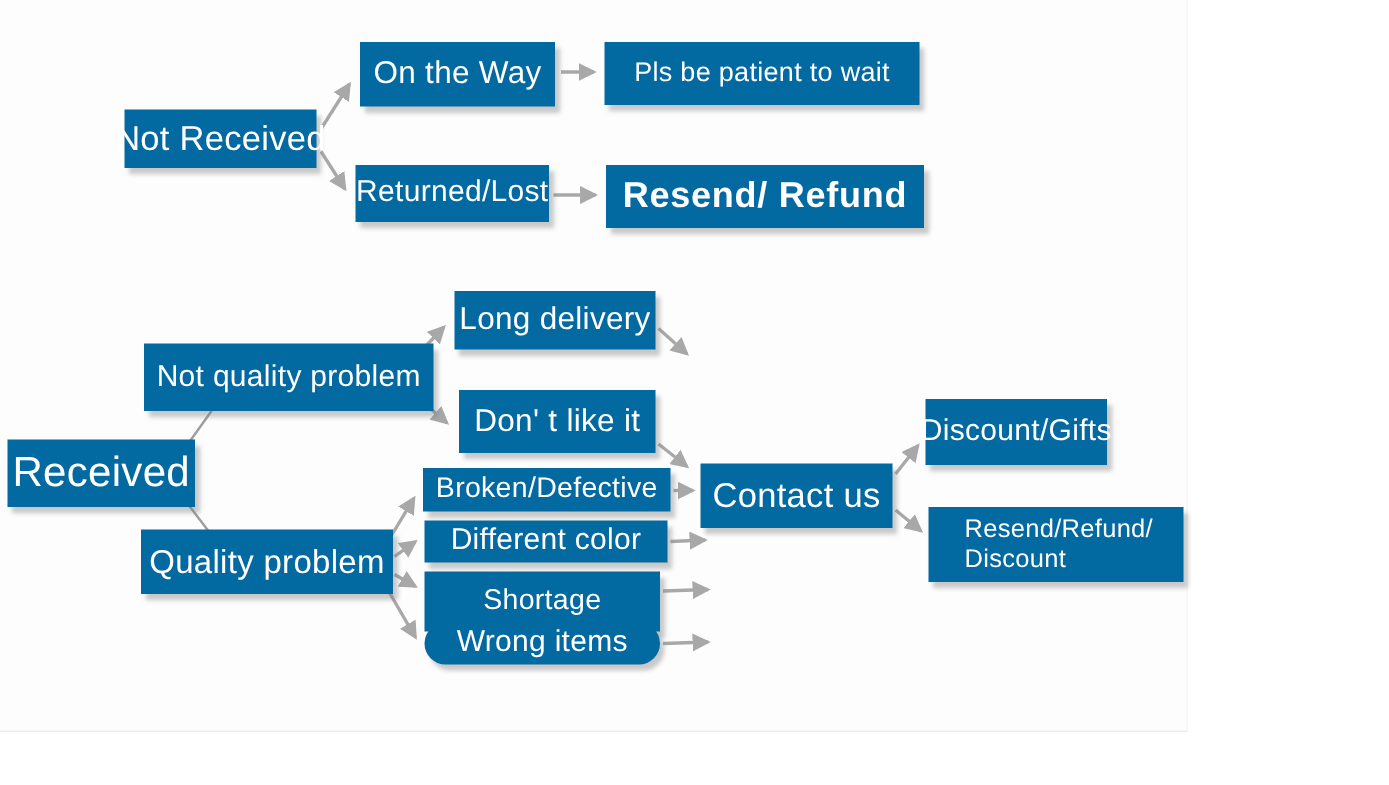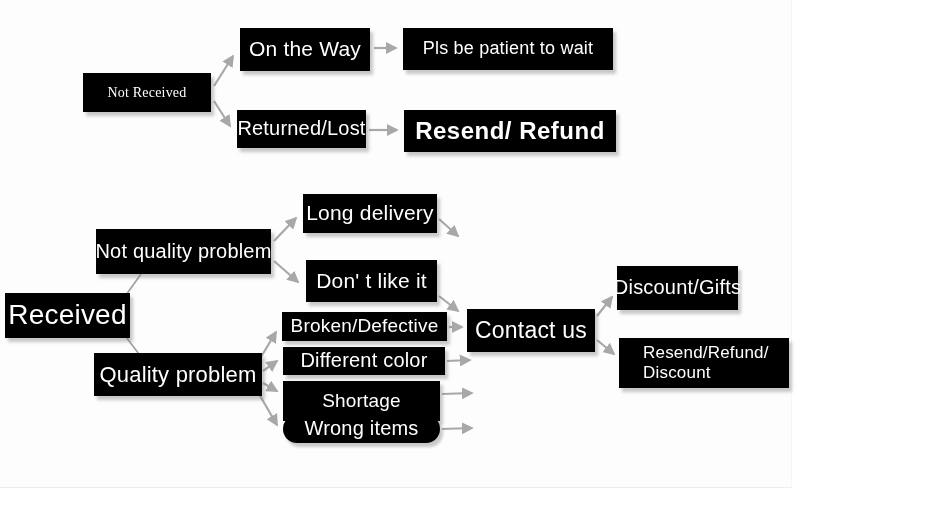--- a/index.html
+++ b/index.html
@@ -13,38 +13,38 @@
   .content-area {
     position: absolute; left: 0; top: 0;
     width: 791px; height: 487px;
     background: #fdfdfd;
     border-bottom: 1px solid #ededed;
     border-right: 1px solid #f6f6f6;
   }
   .edges-svg { position: absolute; left: 0; top: 0; width: 926px; height: 523px; }
   .node {
     position: absolute;
-    background: #000000;
+    background: #0369a1;
     color: #ffffff;
     display: flex; align-items: center; justify-content: center;
     text-align: center;
     box-shadow: 3px 4px 3px rgba(120,120,120,0.40);
     line-height: 1.08;
     white-space: nowrap;
     letter-spacing: 0.2px;
   }
   .node.align-left { justify-content: flex-start; text-align: left; white-space: normal; }
   
-  .n-not-received        { left: 83px;  top: 73px;  width: 128px; height: 39px; font-size: 14px; font-family: Liberation Serif, serif; }
+  .n-not-received        { left: 83px;  top: 73px;  width: 128px; height: 39px; font-size: 23px; }
   .n-on-the-way          { left: 240px; top: 28px;  width: 130px; height: 43px; font-size: 21px; }
   .n-pls-be-patient      { left: 403px; top: 28px;  width: 210px; height: 42px; font-size: 18px; }
   .n-returned-lost       { left: 237px; top: 110px; width: 129px; height: 38px; font-size: 20px; }
   .n-resend-refund       { left: 404px; top: 110px; width: 212px; height: 42px; font-size: 24px; font-weight: 600; letter-spacing: 0.5px; }
   .n-received            { left: 5px;   top: 293px; width: 125px; height: 45px; font-size: 28px; }
-  .n-not-quality-problem { left: 96px;  top: 229px; width: 175px; height: 45px; font-size: 20px; }
+  .n-not-quality-problem { left: 96px;  top: 229px; width: 193px; height: 45px; font-size: 20px; }
   .n-quality-problem     { left: 94px;  top: 353px; width: 168px; height: 43px; font-size: 22px; }
   .n-long-delivery       { left: 303px; top: 194px; width: 134px; height: 39px; font-size: 21px; }
   .n-dont-like-it        { left: 306px; top: 260px; width: 131px; height: 42px; font-size: 21px; }
   .n-broken-defective    { left: 282px; top: 312px; width: 165px; height: 29px; font-size: 19px; }
   .n-different-color     { left: 283px; top: 347px; width: 162px; height: 28px; font-size: 20px; }
   .n-shortage            { left: 283px; top: 381px; width: 157px; height: 40px; font-size: 19px; }
   .n-wrong-items         { left: 283px; top: 415px; width: 157px; height: 28px; font-size: 20px; border-radius: 14px; }
   .n-contact-us          { left: 467px; top: 309px; width: 128px; height: 43px; font-size: 23px; }
   .n-discount-gifts      { left: 617px; top: 266px; width: 121px; height: 44px; font-size: 20px; }
   .n-resend-refund-discount { left: 619px; top: 338px; width: 146px; height: 50px; font-size: 17px; padding-left: 24px; line-height: 1.15; }

